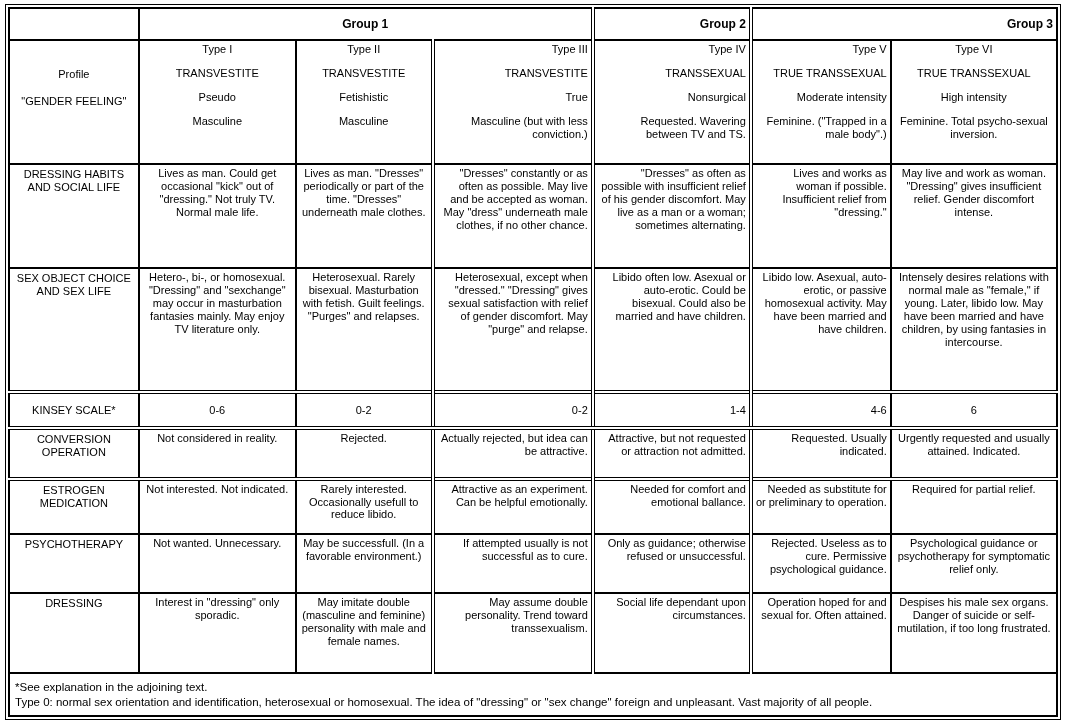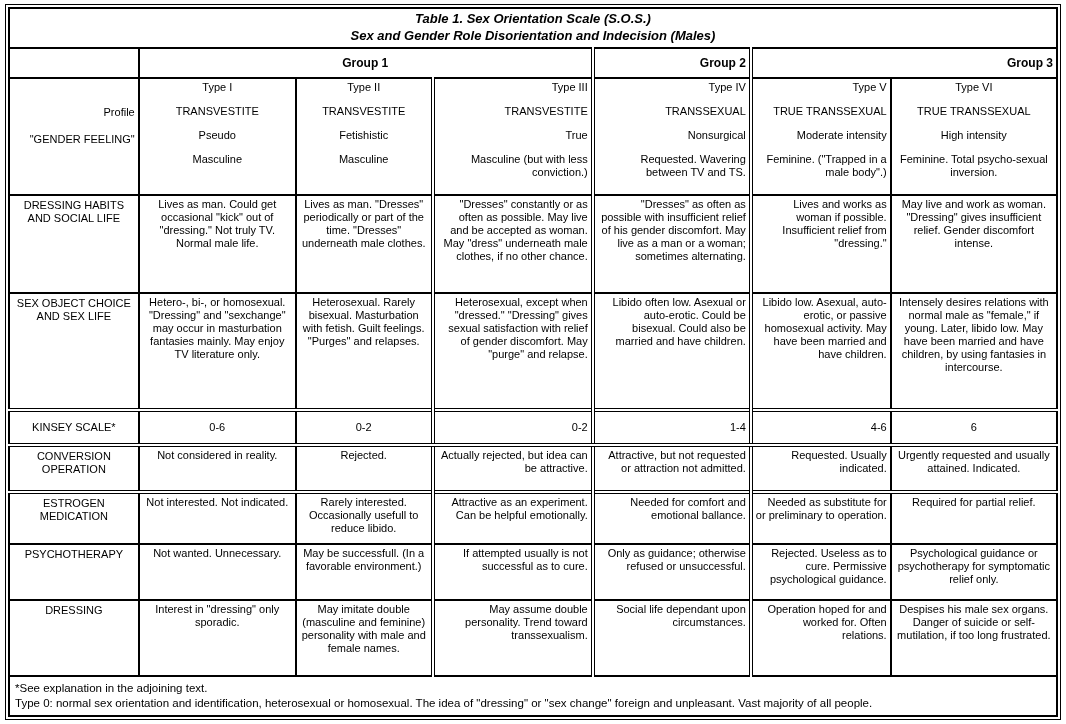--- a/index.html
+++ b/index.html
@@ -51,21 +51,21 @@
   tr.r-kinsey td { border-top: 4px double #000; border-bottom: 4px double #000; vertical-align: middle; }
   tr.r-estro td  { border-top: 4px double #000; }
 
   tr.r-title td {
     font-size: 13px; font-weight: bold; font-style: italic;
     vertical-align: middle; line-height: 1.3;
   }
   tr.r-group th { vertical-align: middle; font-size: 12px; font-weight: bold; }
   td.lbl { padding-top: 3px; }
   tr.r-profile td.lbl { padding-top: 27px; }
-  tr.r-profile td.lbl .lbl-line { margin-bottom: 14px; text-align: right; }
+  tr.r-profile td.lbl .lbl-line { margin-bottom: 14px; }
   .p-line { margin-bottom: 11px; }
   tr.r-foot td {
     text-align: left; vertical-align: middle;
     font-size: 11.5px; padding: 3px 5px; line-height: 1.3;
   }
 </style>
 </head>
 <body>
 
 <div class="page">
@@ -75,26 +75,20 @@
         <col style="width:128px">
           <col style="width:155px">
           <col style="width:135px">
         <col style="width:158px">
           <col style="width:156px">
           <col style="width:138px">
         <col style="width:164px">
       </colgroup>
 
       <tbody>
-          <tr class="r-title">
-        <td colspan="7">
-          <div>Table 1. Sex Orientation Scale (S.O.S.)</div>
-          <div>Sex and Gender Role Disorientation and Indecision (Males)</div>
-        </td>
-      </tr>
 
       <tr class="r-group">
         <td class="lbl"></td>
         <th colspan="3">Group 1</th>
         <th class="dbl-l">Group 2</th>
         <th colspan="2" class="dbl-l">Group 3</th>
       </tr>
 
       <tr class="r-profile">
         <td class="lbl">
@@ -198,21 +192,21 @@
         <td class="dbl-l">Rejected. Useless as to cure. Permissive psychological guidance.</td>
         <td>Psychological guidance or psychotherapy for symptomatic relief only.</td>
       </tr>
 
       <tr class="r-remarks">
         <td class="lbl">DRESSING</td>
         <td>Interest in "dressing" only sporadic.</td>
         <td>May imitate double (masculine and feminine) personality with male and female names.</td>
         <td class="dbl-l">May assume double personality. Trend toward transsexualism.</td>
         <td class="dbl-l">Social life dependant upon circumstances.</td>
-        <td class="dbl-l">Operation hoped for and worked for. Often relations.</td>
+        <td class="dbl-l">Operation hoped for and sexual for. Often attained.</td>
         <td>Despises his male sex organs. Danger of suicide or self-mutilation, if too long frustrated.</td>
       </tr>
 
       <tr class="r-foot">
         <td colspan="7">
           <div>*See explanation in the adjoining text.</div>
           <div>Type 0: normal sex orientation and identification, heterosexual or homosexual. The idea of "dressing" or "sex change" foreign and unpleasant. Vast majority of all people.</div>
         </td>
       </tr>
     </tbody>

